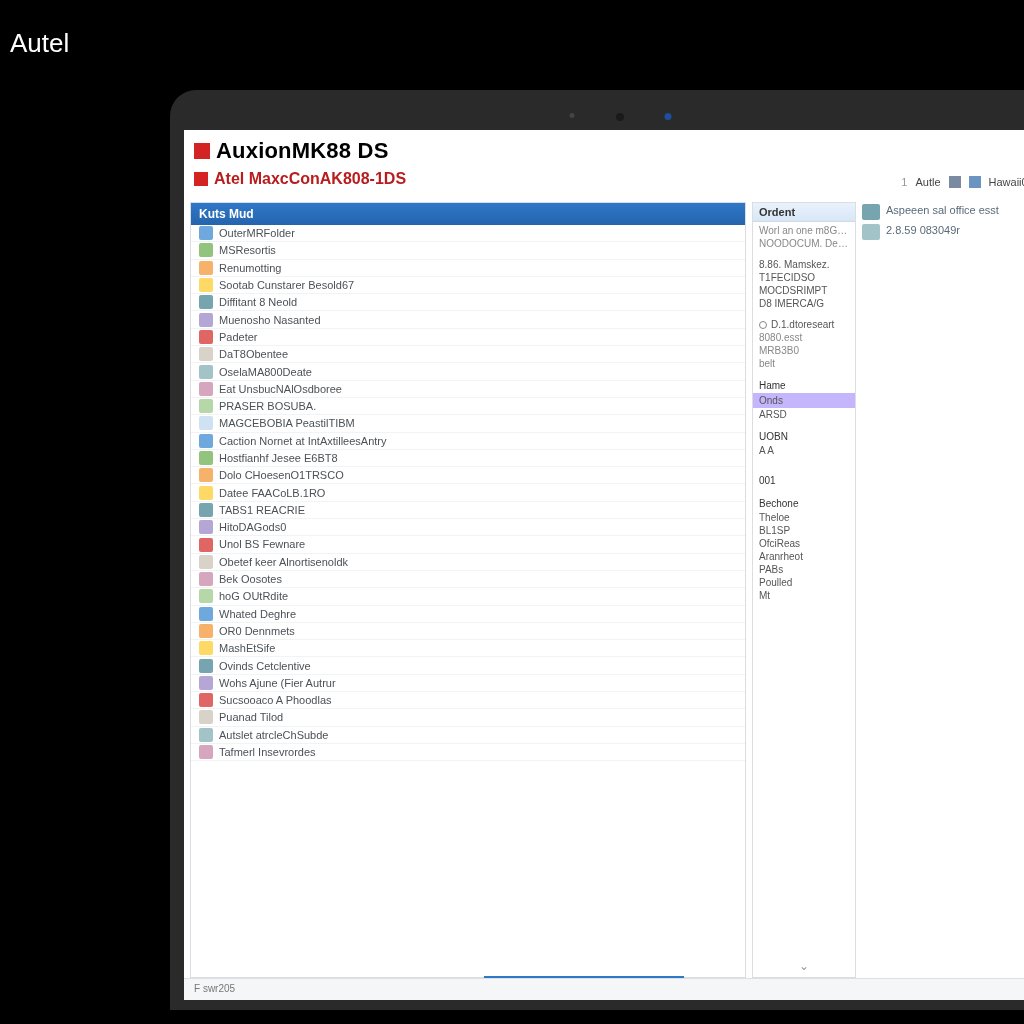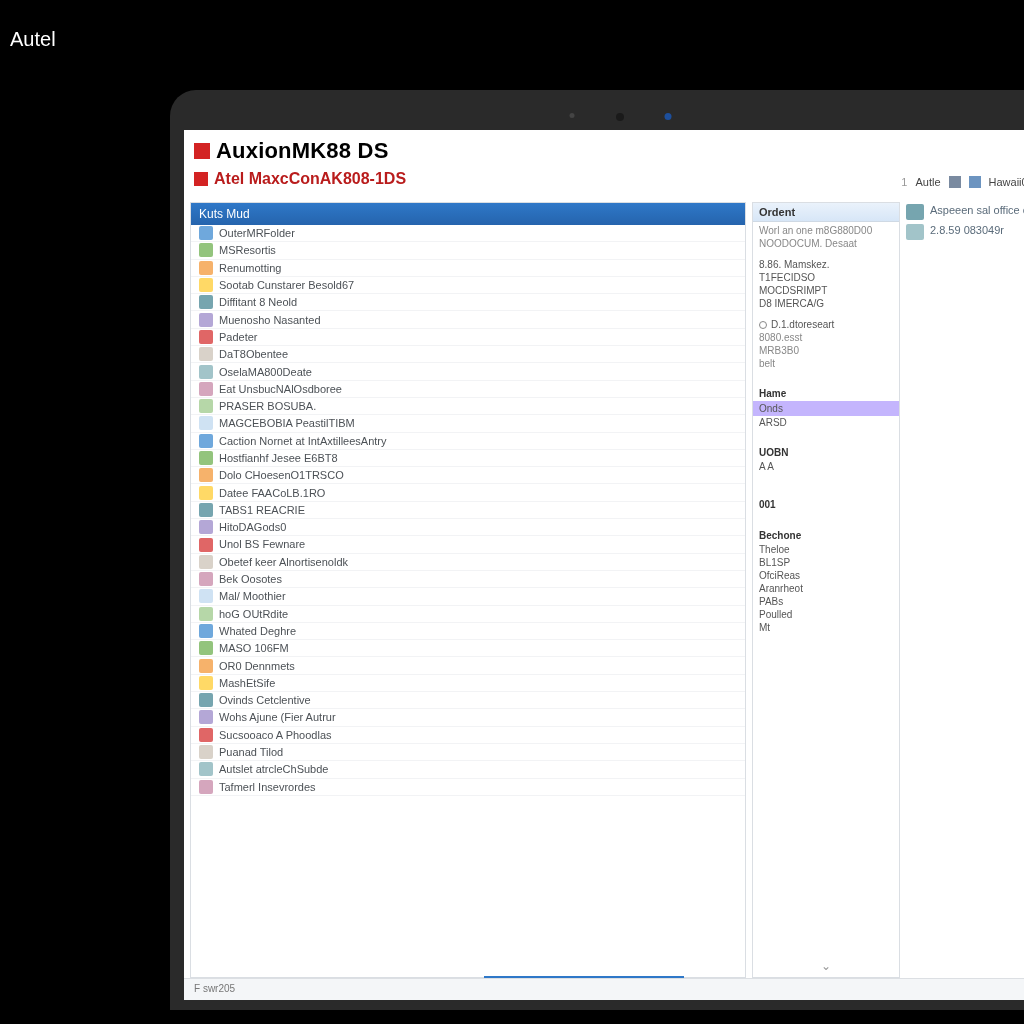--- a/index.html
+++ b/index.html
@@ -5,21 +5,21 @@
 * { margin: 0; padding: 0; box-sizing: border-box; }
 body {
   width: 1024px; height: 1024px;
   background: #000;
   font-family: Arial, "Segoe UI", sans-serif;
   overflow: hidden;
   position: relative;
 }
 .autel-logo {
   position: absolute; top: 28px; left: 10px;
-  color: #fff; font-size: 20px; font-weight: 400;
+  color: #fff; font-size: 26px; font-weight: 400;
 }
 .laptop {
   position: absolute;
   top: 90px; left: 170px;
   width: 900px; height: 920px;
   background: #2a2a2a;
   border-radius: 26px 26px 0 0;
   padding: 14px 14px 0 14px;
 }
 .bezel-top {
@@ -55,47 +55,47 @@
 .content {
   position:absolute; top:72px; left:0; right:0; bottom:22px;
   display:flex; gap:6px; padding:0 6px;
 }
 .main-panel {
   flex:none; width:556px; border:1px solid #dadee3; background:#fff;
   display:flex; flex-direction:column;
 }
 .panel-header {
   background:linear-gradient(#2f78c8,#2564ad);
-  color:#fff; font-size:12px; font-weight:400;
+  color:#fff; font-size:12px; font-weight:700;
   padding:4px 8px;
 }
 .list { flex:1; overflow:hidden; }
 .row {
   display:flex; align-items:center; gap:6px;
   padding:2px 8px; font-size:11px; color:#4c5156;
   border-bottom:1px solid #f2f3f5;
   height:17.3px; white-space:nowrap;
 }
 .row .ico { width:14px; height:14px; flex:none; border-radius:2px; }
 .row .txt { overflow:hidden; text-overflow:ellipsis; }
 .side-panel {
-  flex:none; width:148px; border:1px solid #dadee3; background:#fff;
+  flex:none; width:104px; border:1px solid #dadee3; background:#fff;
   font-size:10px; color:#555; display:flex; flex-direction:column;
   position:relative;
 }
 .side-header {
   background:linear-gradient(#eaf2fb,#d7e6f7);
   font-size:11px; color:#333; font-weight:600;
   padding:3px 6px; border-bottom:1px solid #cfd9e4;
 }
 .side-body { padding:2px 6px; flex:1; }
 .side-line { padding:1px 0; white-space:nowrap; overflow:hidden; text-overflow:ellipsis; color:#555; }
 .side-line.light { color:#888; }
 .side-sep { height:8px; }
-.side-head2 { font-weight:700; color:#333; margin-top:8px; padding:2px 0; }
+.side-head2 { font-weight:400; color:#333; margin-top:0; padding:2px 0; }
 .side-highlight { background:#c4b5fd; margin:0 -6px; padding:2px 6px; }
 .radio-line { display:flex; align-items:center; gap:4px; }
 .radio { width:8px; height:8px; border:1px solid #888; border-radius:50%; }
 .chev { position:absolute; bottom:4px; left:50%; transform:translateX(-50%); color:#999; font-size:12px; }
 .far-panel {
   flex:1; padding-top:0; font-size:11px; color:#444;
 }
 .far-row { display:flex; align-items:flex-start; gap:6px; padding:2px 0; }
 .far-ico { width:18px; height:16px; border-radius:2px; flex:none; }
 .far-text .l1 { font-size:11px; color:#5a6b7a; }
@@ -227,34 +227,26 @@
             </div>
             <div class="row">
               <span class="ico c7"></span>
               <span class="txt">Obetef keer Alnortisenoldk</span>
             </div>
             <div class="row">
               <span class="ico c9"></span>
               <span class="txt">Bek Oosotes</span>
             </div>
             <div class="row">
-              <span class="ico c10"></span>
-              <span class="txt">Mal/ Moothier</span>
-            </div>
-            <div class="row">
               <span class="ico c11"></span>
               <span class="txt">hoG OUtRdite</span>
             </div>
             <div class="row">
               <span class="ico c0"></span>
               <span class="txt">Whated Deghre</span>
-            </div>
-            <div class="row">
-              <span class="ico c1"></span>
-              <span class="txt">MASO 106FM</span>
             </div>
             <div class="row">
               <span class="ico c2"></span>
               <span class="txt">OR0 Dennmets</span>
             </div>
             <div class="row">
               <span class="ico c3"></span>
               <span class="txt">MashEtSife</span>
             </div>
             <div class="row">

